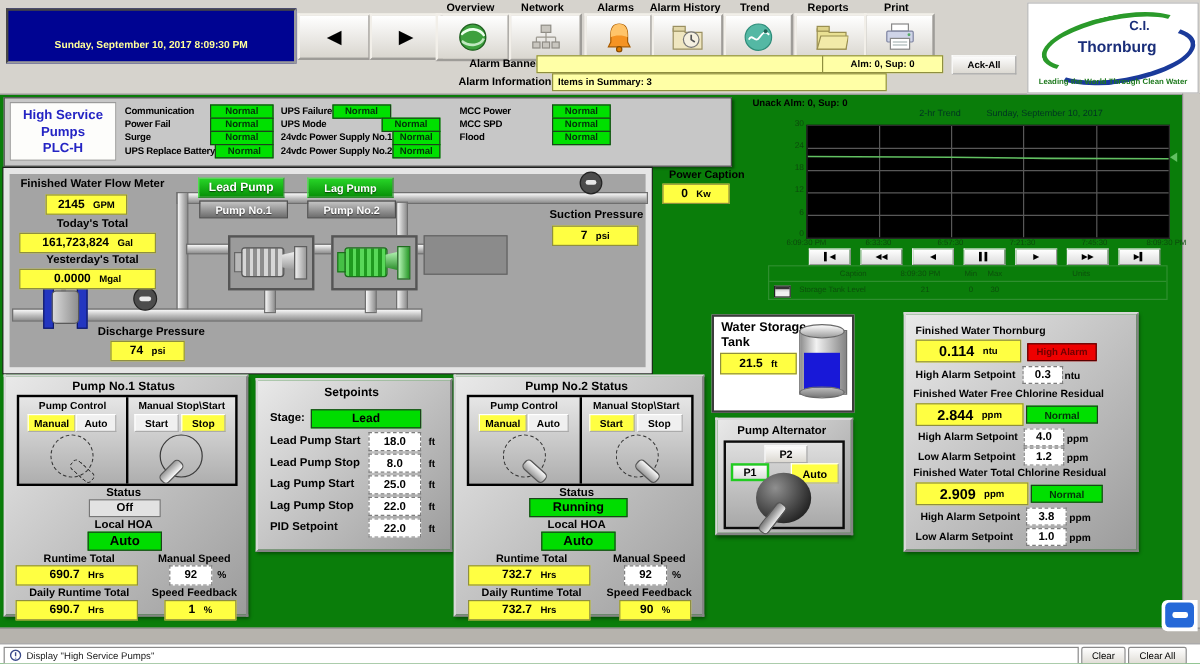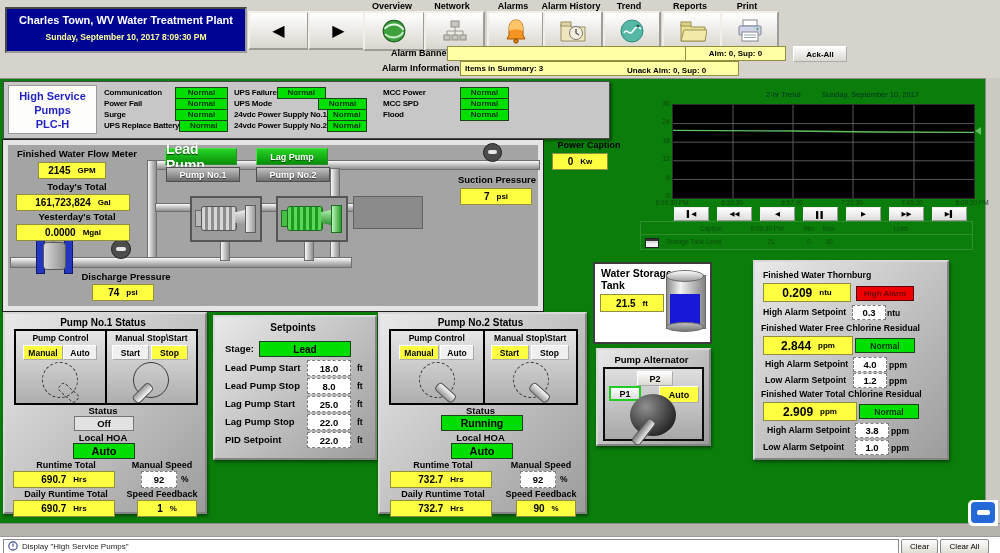--- a/index.html
+++ b/index.html
@@ -30,21 +30,20 @@
 .statbtn{background:linear-gradient(180deg,#fefefe,#e0ddd6);border:1px solid #8a8a8a;border-radius:2px;font-size:8px;display:flex;align-items:center;justify-content:center}
 </style>
 </head>
 <body>
 
 <div id="screen">
 
   <div class="abs" style="left:0;top:0;width:1000px;height:78px;background:#d6d3cd;border-bottom:1px solid #8f8f8f">
 
     <div class="abs" style="left:5px;top:7px;width:238px;height:42px;background:#000492;border:2px inset #9a9a9a">
-      <div class="abs c nw" style="left:0;top:5px;width:238px;color:#fff;font-size:11px;font-weight:bold">Charles Town, WV  Water Treatment Plant</div>
       <div class="abs c nw" style="left:0;top:23px;width:238px;color:#ffff9a;font-size:8.5px;font-weight:bold">Sunday, September 10, 2017 8:09:30 PM</div>
     </div>
 
     <div class="abs tbtn" style="left:248px;top:11px;width:57px;height:35px">
       <span style="font-size:16px">◀</span>
     </div>
     <div class="abs tbtn" style="left:308px;top:11px;width:57px;height:35px">
       <span style="font-size:16px">▶</span>
     </div>
 
@@ -118,23 +117,30 @@
     </div>
 
     <div class="abs b nw" style="left:391px;top:48px;font-size:9px">Alarm Banner</div>
     <div class="abs yband" style="left:447px;top:46px;width:238px;height:13px"></div>
     <div class="abs yband flex" style="left:685px;top:46px;width:99px;height:13px">Alm:   0, Sup:   0</div>
     <div class="abs sbtn" style="left:793px;top:46px;width:52px;height:14px;font-size:8px">Ack-All</div>
 
     <div class="abs b nw" style="left:382px;top:63px;font-size:9px">Alarm Information</div>
     <div class="abs yband" style="left:460px;top:61px;width:277px;height:13px">
       <span class="abs nw" style="left:4px;top:2px">Items in Summary:   3</span>
-      <span class="abs nw" style="left:166px;top:4px">Unack Alm:    0, Sup:    0</span>
-    </div>
-
+      <span class="abs nw" style="left:166px;top:19px">Unack Alm:    0, Sup:    0</span>
+    </div>
+
+    <div class="abs" style="left:856px;top:2px;width:141px;height:74px;background:#ffffff;border:1px solid #b5b5b5">
+      <div class="abs" style="left:10px;top:10px;width:114px;height:36px;border:4px solid transparent;border-top-color:#2a9a2a;border-left-color:#2a9a2a;border-radius:50%;transform:rotate(-12deg)"></div>
+      <div class="abs" style="left:16px;top:20px;width:116px;height:38px;border:4px solid transparent;border-bottom-color:#1a3a9a;border-right-color:#1a3a9a;border-radius:50%;transform:rotate(-10deg)"></div>
+      <div class="abs b" style="left:84px;top:13px;color:#1a2e7a;font-size:11px">C.I.</div>
+      <div class="abs b c" style="left:24px;top:28px;width:100px;color:#1a2e7a;font-size:13px">Thornburg</div>
+      <div class="abs b c nw" style="left:0;top:62px;width:141px;color:#1f7a1f;font-size:6.5px">Leading the World Through Clean Water</div>
+    </div>
   </div>
 
   <div class="abs" style="left:985px;top:78px;width:15px;height:446px;background:#ccc9c3;border-left:1px solid #8a8a8a"></div>
 
   <div class="abs" style="left:3px;top:81px;width:605px;height:56px;background:#c7c7c7;border:1px solid #4a4a4a;box-shadow:2px 2px 2px rgba(0,0,0,.4)">
     <div class="abs c" style="left:4px;top:3px;width:89px;height:49px;background:#fdfdfb;border:1px solid #9a9a9a;color:#2424c4;font-weight:bold;font-size:11px;line-height:1.28;padding-top:3px;box-sizing:border-box">
       <div>High Service</div>
       <div>Pumps</div>
       <div>PLC-H</div>
     </div>
@@ -224,21 +230,21 @@
     <div class="abs yv" style="left:8px;top:49px;width:112px;height:15px">
       <span>161,723,824</span>
         <span class="vu">Gal</span>
     </div>
     <div class="abs b c nw" style="left:6px;top:66px;width:126px;font-size:9.5px">Yesterday's Total</div>
     <div class="abs yv" style="left:8px;top:79px;width:112px;height:15px">
       <span>0.0000</span>
         <span class="vu">Mgal</span>
     </div>
 
-    <div class="abs flex b" style="left:157px;top:3px;width:70px;height:15px;background:linear-gradient(180deg,#27d427,#089008);border:1px outset #4fdf4f;color:#fff;font-size:14px;text-shadow:0 1px 1px #054005">Lead Pump</div>
+    <div class="abs flex b" style="left:157px;top:3px;width:70px;height:15px;background:linear-gradient(180deg,#27d427,#089008);border:1px outset #4fdf4f;color:#fff;font-size:10px;text-shadow:0 1px 1px #054005">Lead Pump</div>
     <div class="abs flex b" style="left:248px;top:3px;width:70px;height:15px;background:linear-gradient(180deg,#27d427,#089008);border:1px outset #4fdf4f;color:#fff;font-size:9px;text-shadow:0 1px 1px #054005">Lag Pump</div>
     <div class="abs flex b" style="left:158px;top:22px;width:72px;height:13px;background:linear-gradient(180deg,#c4c4c4,#6e6e6e);border:1px solid #4f4f4f;color:#fff;font-size:9px;text-shadow:0 1px 1px #333">Pump No.1</div>
     <div class="abs flex b" style="left:248px;top:22px;width:72px;height:13px;background:linear-gradient(180deg,#c4c4c4,#6e6e6e);border:1px solid #4f4f4f;color:#fff;font-size:9px;text-shadow:0 1px 1px #333">Pump No.2</div>
 
     <div class="abs" style="left:182px;top:51px;width:68px;height:42px;background:#9b9b9b;border:2px solid #555">
       <div class="abs" style="left:3px;top:12px;width:6px;height:15px;background:#b8b8b8;border:1px solid #666"></div>
       <div class="abs" style="left:9px;top:8px;width:34px;height:23px;border:1px solid #555;border-radius:3px;background:repeating-linear-gradient(90deg,#d6d6d6 0 3px,#8d8d8d 3px 6px)"></div>
       <div class="abs" style="left:43px;top:12px;width:10px;height:15px;background:linear-gradient(#eee,#999);clip-path:polygon(0 15%,100% 0,100% 100%,0 85%)"></div>
       <div class="abs" style="left:53px;top:7px;width:9px;height:26px;background:linear-gradient(90deg,#f0f0f0,#9a9a9a);border:1px solid #5f5f5f"></div>
     </div>
@@ -457,21 +463,21 @@
     </div>
     <div class="abs yv" style="left:136px;top:186px;width:58px;height:15px">
       <span>90</span>
         <span class="vu">%</span>
     </div>
   </div>
 
   <div class="abs rpanel" style="left:753px;top:260px;width:192px;height:196px">
     <div class="abs qlbl" style="left:8px;top:8px">Finished Water Thornburg</div>
     <div class="abs yv" style="left:8px;top:21px;width:86px;height:17px;font-size:12px">
-      <span>0.209</span>
+      <span>0.114</span>
         <span class="vu">ntu</span>
     </div>
     <div class="abs rb" style="left:101px;top:24px;width:56px;height:13px">High Alarm</div>
     <div class="abs qlbl" style="left:8px;top:45px">High Alarm Setpoint</div>
     <div class="abs di" style="left:97px;top:43px;width:32px;height:13px">0.3</div>
     <span class="abs b" style="left:132px;top:46px;font-size:8.5px">ntu</span>
 
     <div class="abs qlbl" style="left:6px;top:61px">Finished Water Free Chlorine Residual</div>
     <div class="abs yv" style="left:8px;top:74px;width:88px;height:17px;font-size:12px">
       <span>2.844</span>

